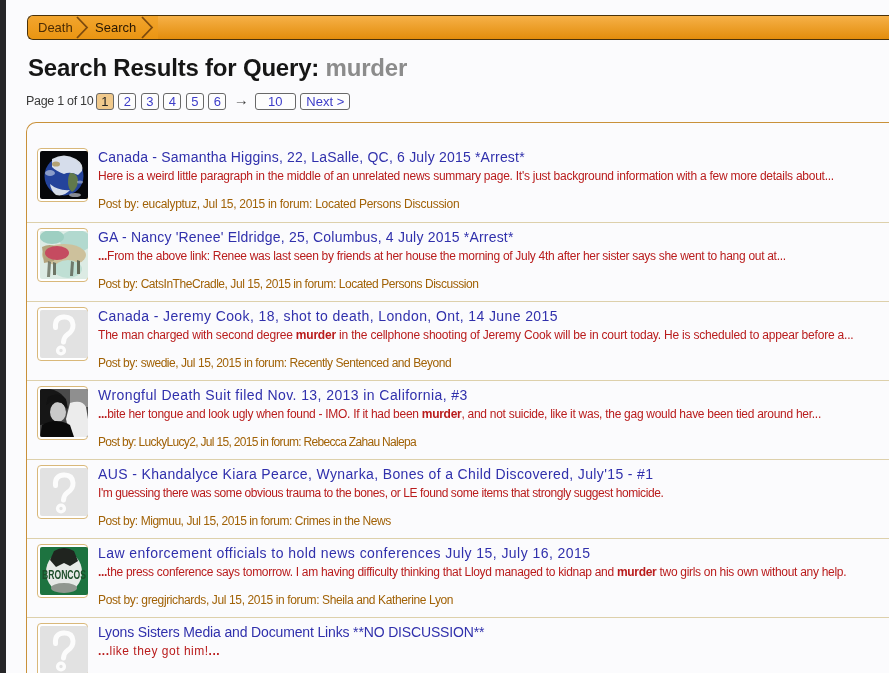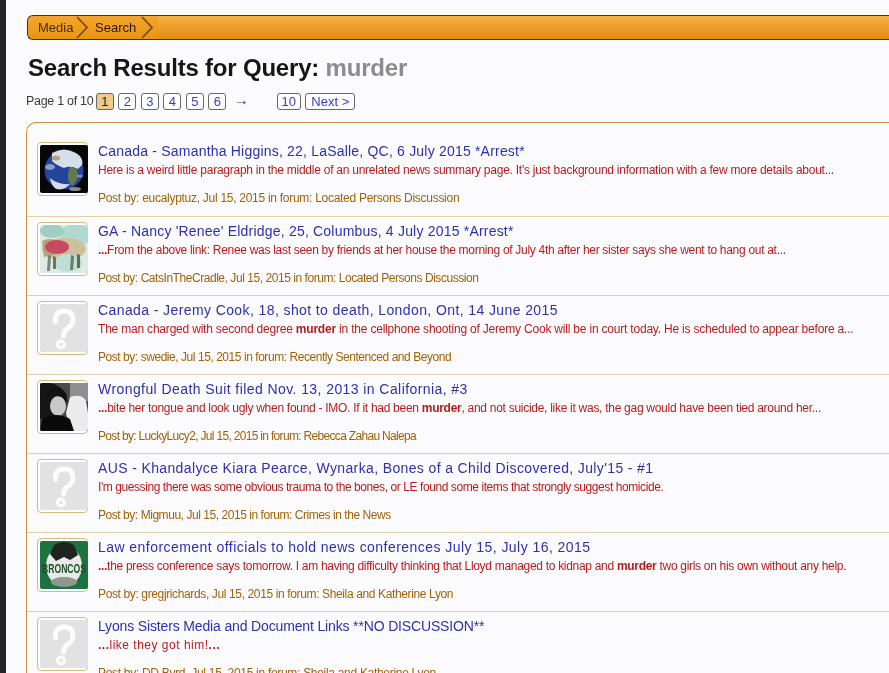--- a/index.html
+++ b/index.html
@@ -12,45 +12,45 @@
 #crumb .home { left:10px; }
 #crumb .search { left:67px; font-weight:normal; color:#2a1802; }
 #crumb svg { position:absolute; left:0; top:0; }
 
 h1 { position:absolute; left:28px; top:54px; font-size:24px; font-weight:bold; color:#161616; letter-spacing:-0.2px; white-space:nowrap; }
 h1 .q { color:#8c8c8c; }
 
 #pnav { position:absolute; left:26px; top:93px; height:17px; font-size:13px; color:#3a3a3a; white-space:nowrap; }
 #pnav span.lbl { font-size:12.5px; letter-spacing:-0.3px; margin-right:2.5px; vertical-align:top; line-height:16px;}
 #pnav a { display:inline-block; vertical-align:top; border:1px solid #686868; border-radius:3px; background:#fdfdfd; color:#3c3cc8; text-decoration:none; font-size:13px; line-height:13px; padding:1px 0; width:18px; margin-right:4.5px; text-align:center; }
-#pnav a.b10 { width:24px;margin-left:22px; }
+#pnav a.b10 { width:41px; }
 #pnav a.next { width:auto; padding:1px 5px; }
 #pnav a.cur { background:#f0c98c; color:#222; }
 #pnav .arrow { display:inline-block; vertical-align:top; line-height:14px; font-size:15px; color:#3c3c3c; margin:0 6px 0 3px; }
 
-#res { position:absolute; left:26px; top:122px; width:863px; height:551px; border-top:1px solid #c9913a; border-left:1px solid #c9913a; border-radius:10px 0 0 0; padding-top:14px; }
+#res { position:absolute; left:26px; top:122px; width:863px; height:551px; border-top:1px solid #c9913a; border-left:1px solid #c9913a; border-radius:10px 0 0 0; padding-top:20px; }
 .row { position:relative; height:79px; border-top:1px solid #ddd0ab; }
 .row.first { border-top:none; }
 .thumb { position:absolute; left:10px; top:5px; width:51px; height:54px; background:#fff; border:1px solid #d9b87a; border-radius:4px; padding:2px; }
 .thumb svg { display:block; width:48px; height:48px; border-radius:2px; }
 .tcol { position:absolute; left:71px; top:0; right:0; }
 .title { position:absolute; left:0; top:5px; font-size:14px; line-height:19px; letter-spacing:0.3px; white-space:nowrap; color:#3030ac; }
 .snip { position:absolute; left:0; top:24px; font-size:12px; line-height:19px; white-space:nowrap; color:#b91c1c; letter-spacing:-0.2px; }
 .meta { position:absolute; left:0; top:43px; font-size:12px; line-height:19px; white-space:nowrap; color:#a16207; letter-spacing:-0.45px;margin-top:9px; }
 </style>
 </head>
 <body>
 <div id="strip"></div>
 <div id="crumb">
   <div class="seg"></div>
   <svg width="200" height="23" viewBox="0 0 200 23">
     <polyline points="49,1 59,11.5 49,22" fill="none" stroke="#7c4a0e" stroke-width="1.8"></polyline>
     <polyline points="114,1 124,11.5 114,22" fill="none" stroke="#7c4a0e" stroke-width="1.8"></polyline>
   </svg>
-  <a class="home" href="#">Media</a>
+  <a class="home" href="#">Death</a>
   <a class="search" href="#">Search</a>
 </div>
 <h1>Search Results for Query: <span class="q">murder</span></h1>
 <div id="pnav">
   <span class="lbl">Page 1 of 10</span><a class="cur" href="#">1</a><a href="#">2</a><a href="#">3</a><a href="#">4</a><a href="#">5</a><a href="#">6</a><span class="arrow">→</span><a class="b10" href="#">10</a><a class="next" href="#">Next &gt;</a>
 </div>
 <div id="res">
   <div class="row first">
     <div class="thumb">
         <svg viewBox="0 0 48 48">

